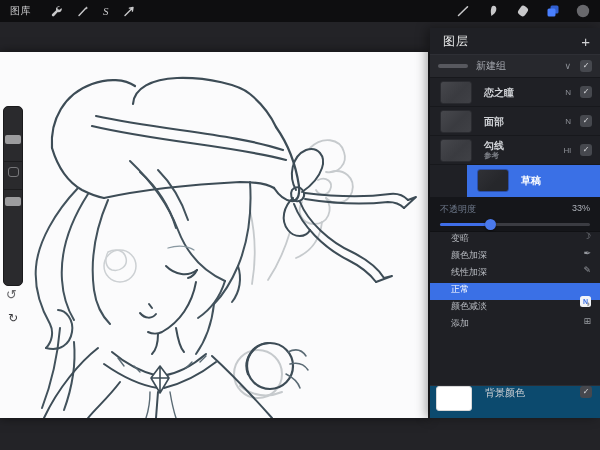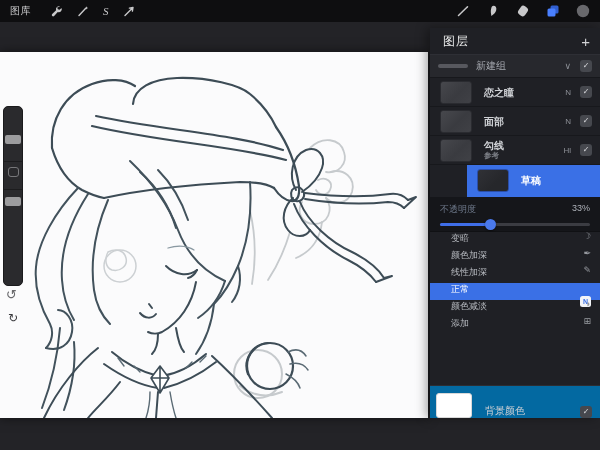--- a/index.html
+++ b/index.html
@@ -129,22 +129,22 @@
   .blend-label { color:#b7bac0; font-size:9px; }
   .blend-row.selected .blend-label { color:#ffffff; }
   .blend-glyph { margin-left:auto; color:#979aa0; font-size:9px; line-height:1; }
   .normal-badge {
     margin-left:auto; width:11px; height:11px; background:#f2f4f8; border-radius:2.5px;
     color:#3a70e6; font-size:7px; font-weight:bold; text-align:center; line-height:11px;
   }
 
   .bg-layer-row {
     position:absolute; left:0; top:357px; width:100%; height:33px;
-    background:#0369a1; border-top:1px solid #2c2d33;
-    display:flex; align-items:flex-end;
+    background:#0c4a6e; border-top:1px solid #2c2d33;
+    display:flex; align-items:flex-start;
   }
   .bg-thumb {
     width:36px; height:25px; background:#ffffff; border-radius:3px;
     margin-left:6px; border:1px solid #d8d8d8; flex:0 0 auto;
   }
   .bg-name { color:#cfd1d5; font-size:10px; margin-left:13px; }
 </style>
 </head>
 <body>
 

